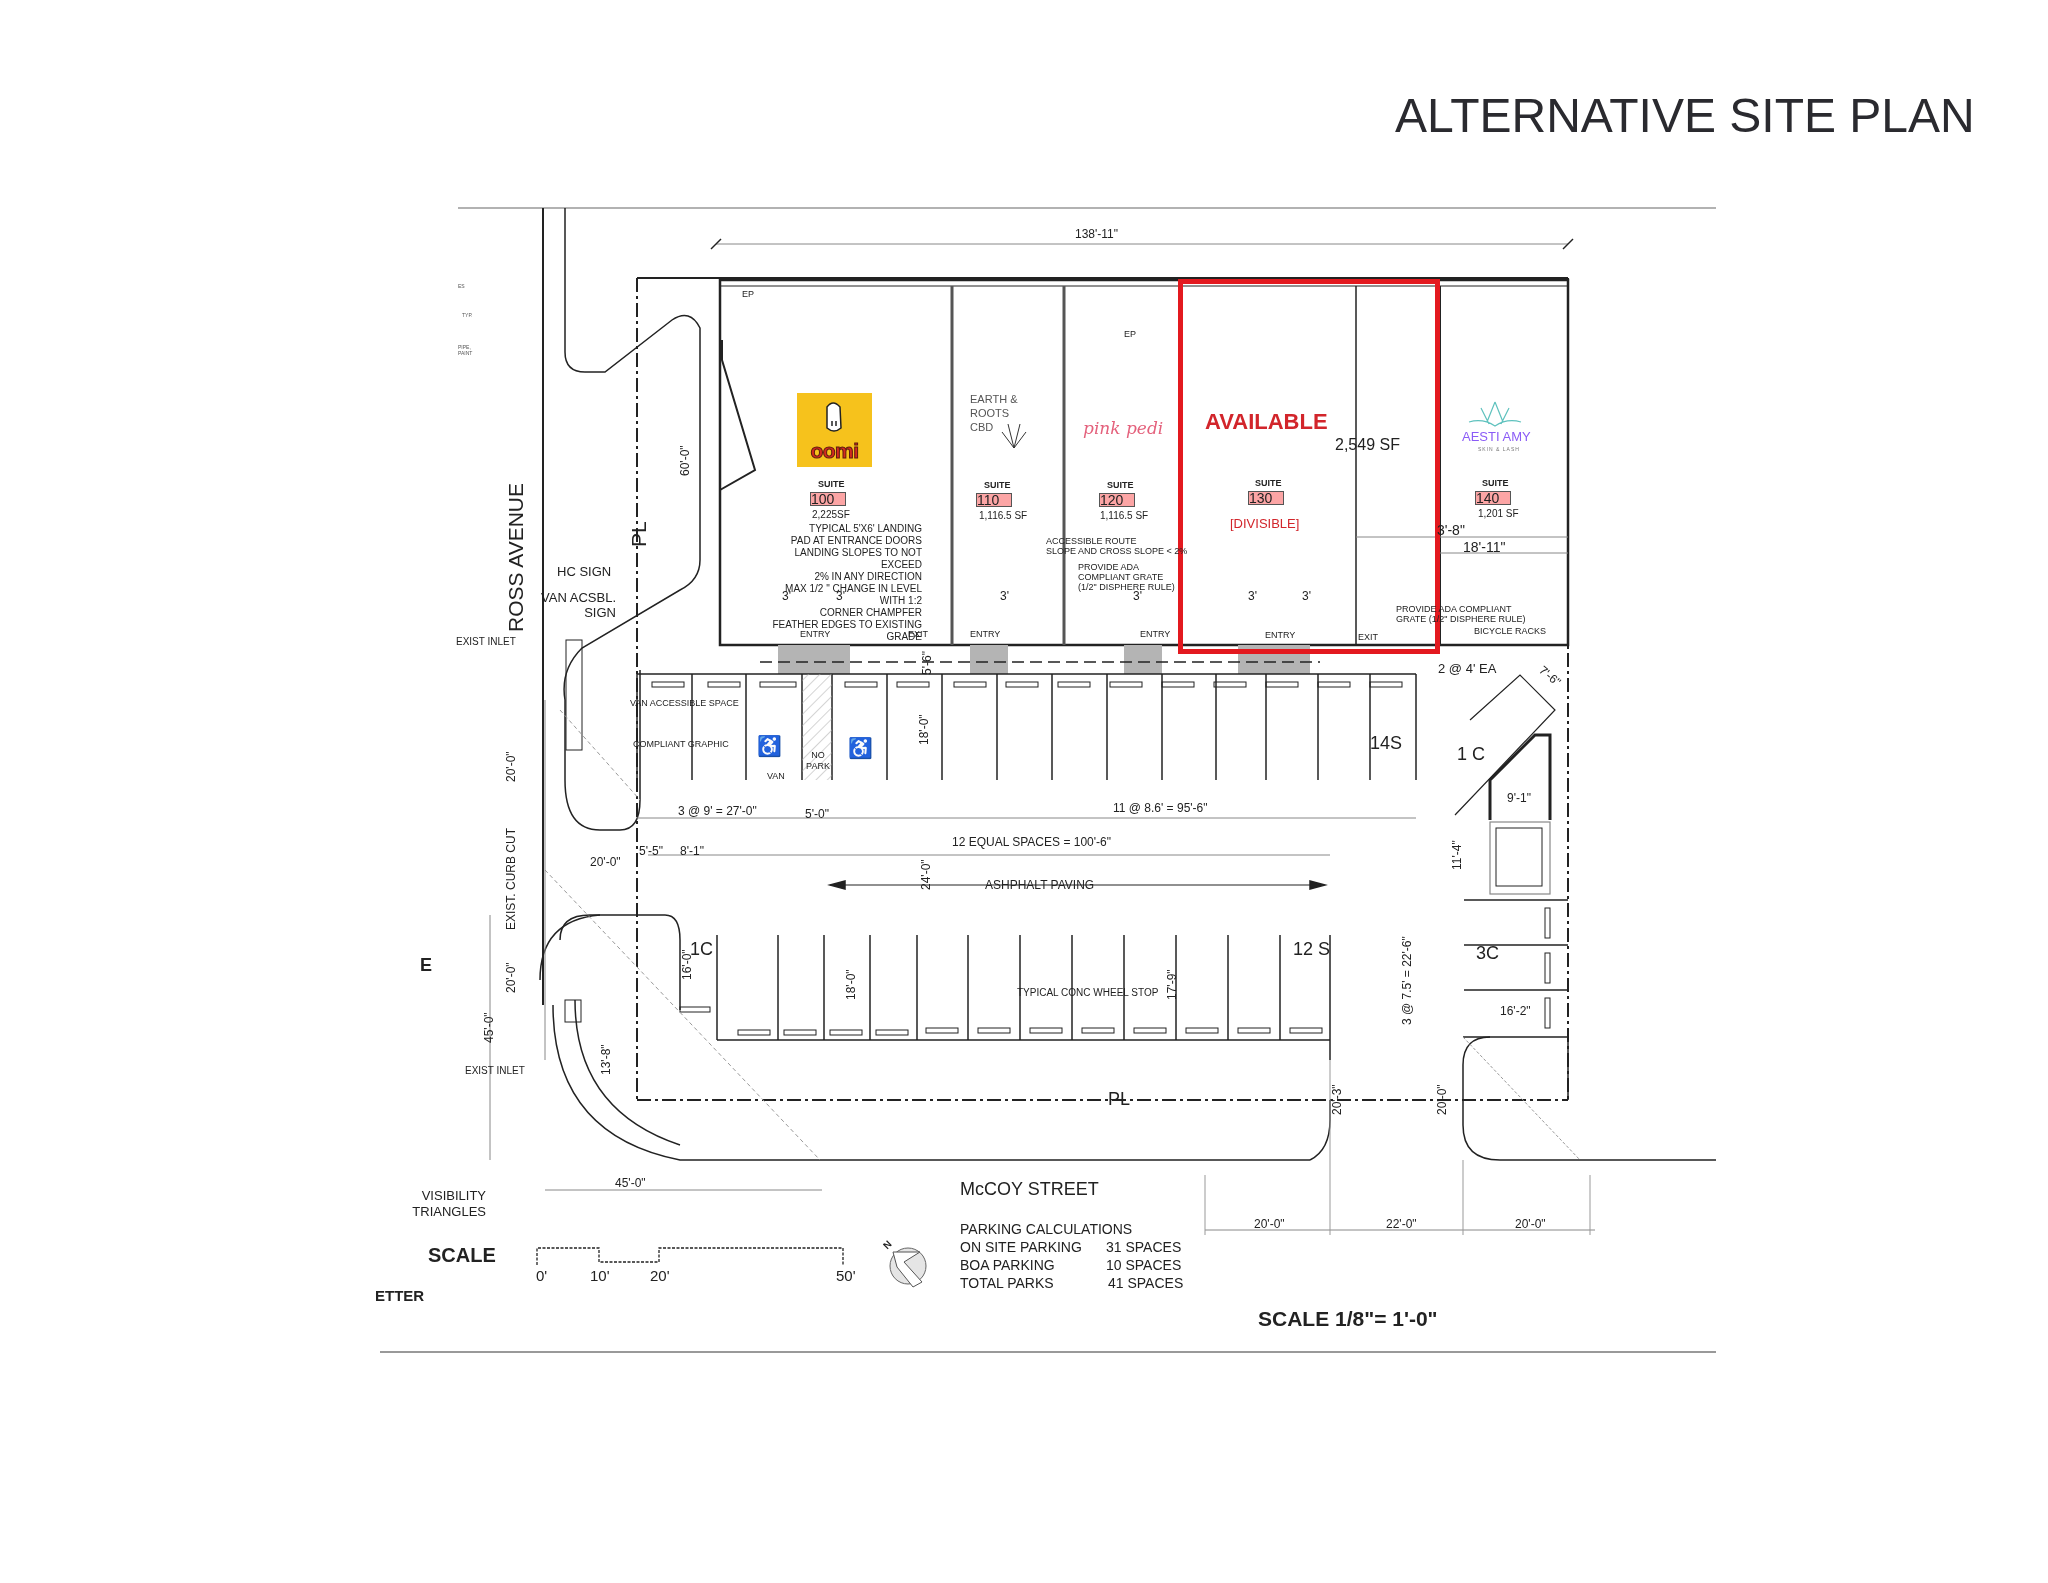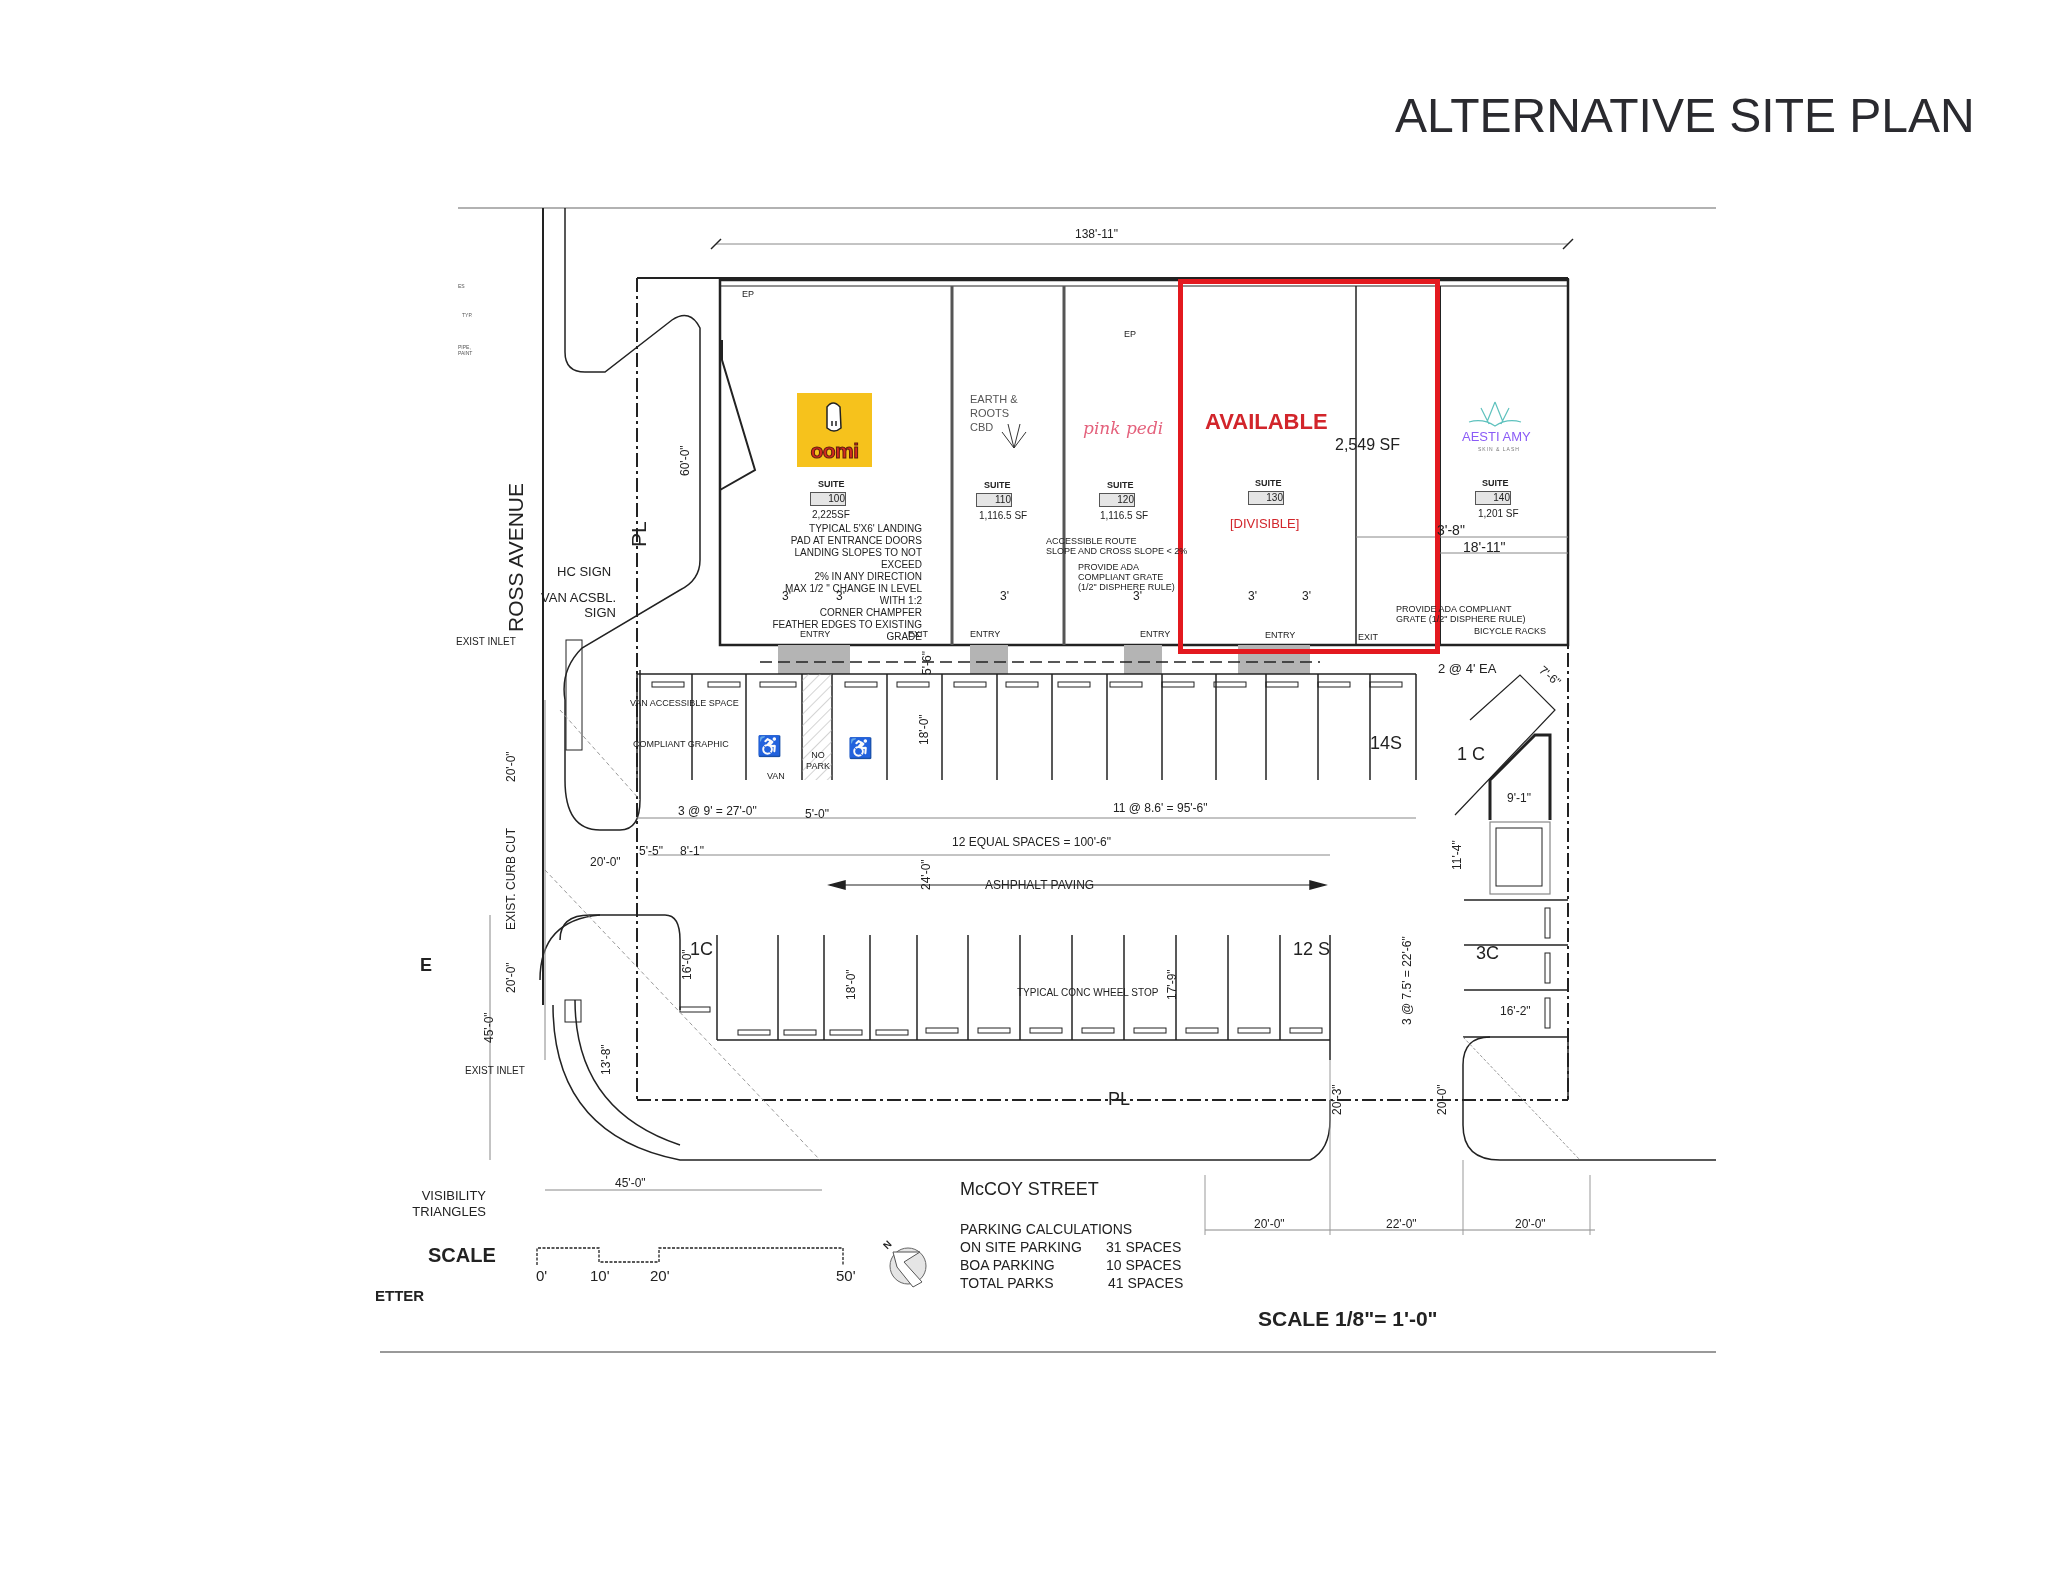--- a/index.html
+++ b/index.html
@@ -13,21 +13,21 @@
   .s11 { font-size:11px; }
   .s12 { font-size:12px; }
   .s13 { font-size:13px; }
   .s14 { font-size:14px; }
   .s15 { font-size:15px; }
   .s16 { font-size:16px; }
   .s18 { font-size:18px; }
   .b { font-weight:bold; }
   .ctr { text-align:center; }
   .rot { transform-origin:left top; transform:rotate(-90deg); }
-  .suitebox { position:absolute; border:1.5px solid #555; background:#e5e5e5; font-size:10px; text-align:right; line-height:12px; height:12px; width:34px; }
+  .suitebox { position:absolute; border:1.5px solid #555; background:#fca5a5; font-size:14px; text-align:left; line-height:12px; height:12px; width:34px; }
   .note { font-size:10px; line-height:12px; text-align:right; }
   .note-l { font-size:10px; line-height:12px; text-align:left; }
   .oomi { position:absolute; left:797px; top:393px; width:75px; height:74px; background:#f6c21c; }
   .oomi-word { position:absolute; left:3px; top:46px; width:69px; text-align:center; font-size:21px; font-weight:bold; color:#d42a1f; -webkit-text-stroke:1px #5a1a10; letter-spacing:-0.5px; }
   .avail { color:#d2252b; }
   .red-outline { position:absolute; border:5px solid #e3191f; }
 </style>
 </head>
 <body>
 

